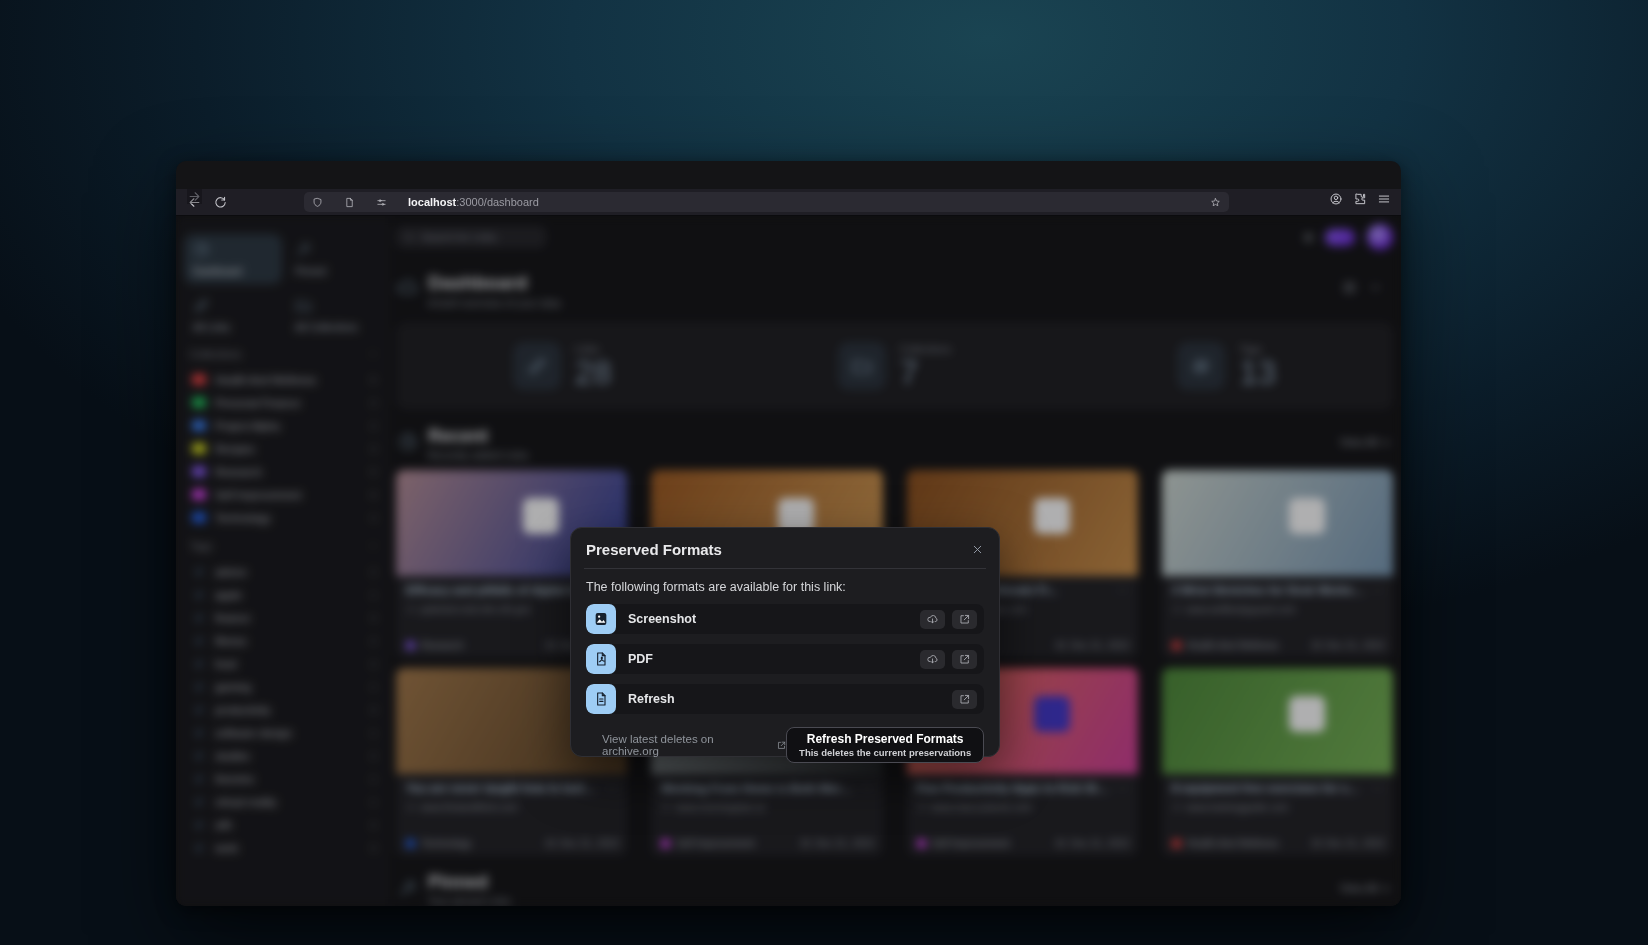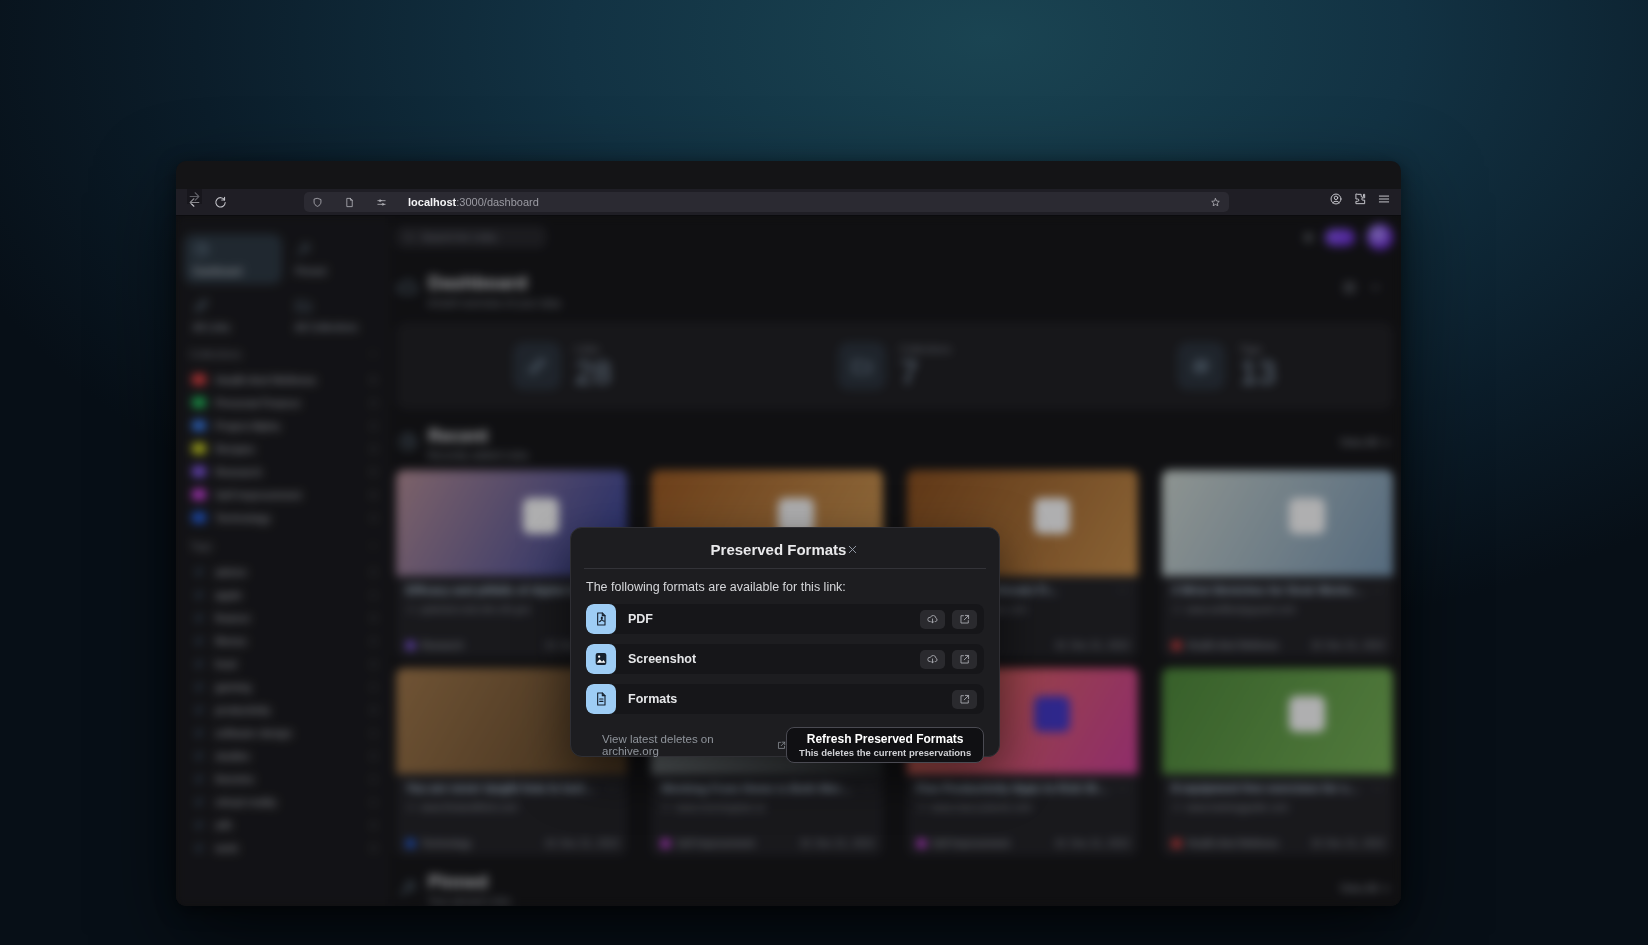--- a/index.html
+++ b/index.html
@@ -103,21 +103,21 @@
   .card-foot { position:absolute; left:10px; right:8px; bottom:7px; display:flex; align-items:center; gap:6px; }
   .tag-dot { width:9px; height:9px; border-radius:3px; flex:none; }
   .card-tag { font-size:10px; color:#aeb4bc; flex:1 1 auto; white-space:nowrap; overflow:hidden; }
   .card-date { display:flex; align-items:center; gap:4px; font-size:10px; color:#9aa0a8; flex:none; }
   .card-date svg { width:11px; height:11px; }
 
   
   .modal { position:absolute; left:394px; top:311px; width:430px; height:230px; background:#1d1d20;
     border:1px solid #2f2f34; border-radius:12px; box-shadow:0 18px 50px rgba(0,0,0,.55);
     padding:13px 15px; }
-  .modal-head { display:flex; justify-content:center; align-items:center; }
+  .modal-head { display:flex; justify-content:space-between; align-items:center; }
   .modal-title { font-size:15px; font-weight:600; color:#e9e9eb; }
   .modal-close { width:13px; height:13px; color:#9ca3af; }
   .modal-div { border:none; border-top:1px solid #333338; margin:10px -2px 0; }
   .modal-desc { margin-top:11px; font-size:12.5px; color:#d6d7da; }
   .fmt-row { margin-top:10px; height:30px; background:#161619; border-radius:8px;
     display:flex; align-items:center; overflow:hidden; }
   .fmt-ic { width:30px; height:30px; border-radius:7px; display:flex; align-items:center;
     justify-content:center; flex:none; }
   .fmt-ic svg { width:16px; height:16px; color:#16212e; }
   .fmt-label { margin-left:12px; font-size:12.5px; font-weight:600; color:#e6e7e9; flex:1 1 auto; }
@@ -766,60 +766,60 @@
           <svg class="ic modal-close">
               <use href="#i-close"></use>
             </svg>
         </div>
         <hr class="modal-div">
         <div class="modal-desc">The following formats are available for this link:</div>
 
         <div class="fmt-row">
           <span class="fmt-ic" style="background:#9ecdf5">
               <svg class="ic">
-                <use href="#i-fpdf"></use>
+                <use href="#i-fphoto"></use>
               </svg>
             </span>
-          <span class="fmt-label">PDF</span>
+          <span class="fmt-label">Screenshot</span>
           <span class="fmt-btn">
               <svg class="ic">
                 <use href="#i-clouddl"></use>
               </svg>
             </span>
           <span class="fmt-btn">
               <svg class="ic">
                 <use href="#i-ext"></use>
               </svg>
             </span>
         </div>
         <div class="fmt-row">
           <span class="fmt-ic" style="background:#9ecdf5">
               <svg class="ic">
-                <use href="#i-fphoto"></use>
+                <use href="#i-fpdf"></use>
               </svg>
             </span>
-          <span class="fmt-label">Screenshot</span>
+          <span class="fmt-label">PDF</span>
           <span class="fmt-btn">
               <svg class="ic">
                 <use href="#i-clouddl"></use>
               </svg>
             </span>
           <span class="fmt-btn">
               <svg class="ic">
                 <use href="#i-ext"></use>
               </svg>
             </span>
         </div>
         <div class="fmt-row">
           <span class="fmt-ic" style="background:#9ecdf5">
               <svg class="ic">
                 <use href="#i-ftext"></use>
               </svg>
             </span>
-          <span class="fmt-label">Formats</span>
+          <span class="fmt-label">Refresh</span>
           <span class="fmt-btn">
               <svg class="ic">
                 <use href="#i-ext"></use>
               </svg>
             </span>
         </div>
 
         <div class="modal-foot">
           <span class="arch-link">
             <span>View latest deletes on archive.org</span>

